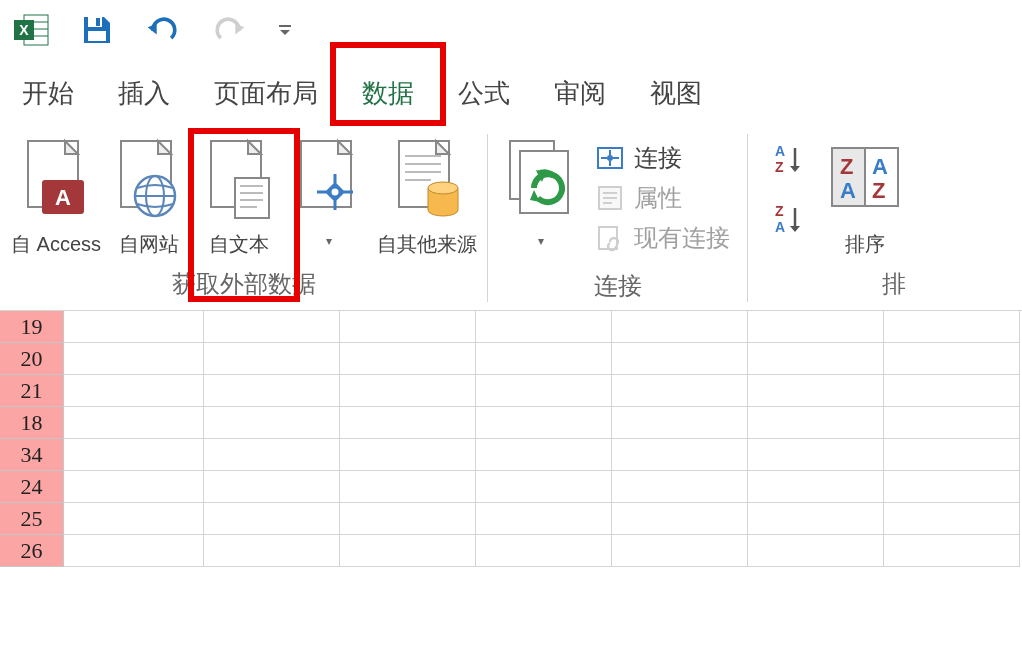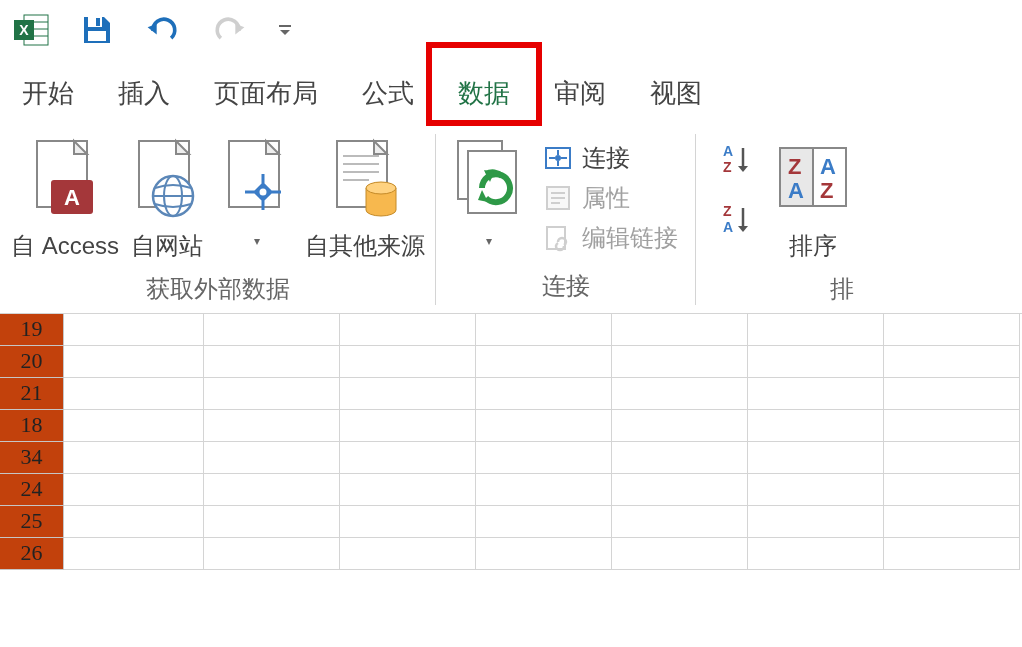--- a/index.html
+++ b/index.html
@@ -20,34 +20,34 @@
     .hl-text { top: -6px; left: -6px; width: 112px; height: 174px; }
 
     .ribbon { display: flex; border-bottom: 1px solid #d4d4d4; background: #fff; }
     .ribbon-group { display: flex; flex-direction: column; align-items: center; padding: 8px 8px 4px; position: relative; }
     .ribbon-group:not(:last-child)::after { content: ""; position: absolute; right: 0; top: 8px; bottom: 8px; width: 1px; background: #d4d4d4; }
     .group-row { display: flex; }
     .group-label { font-size: 24px; color: #666; padding: 8px 0 4px; }
 
     .large-btn { display: flex; flex-direction: column; align-items: center; justify-content: flex-start; padding: 4px 3px; cursor: pointer; gap: 12px; min-width: 90px; }
     .large-btn .icon-wrap { width: 78px; height: 82px; display: flex; align-items: center; justify-content: center; }
-    .large-btn .label { font-size: 24px; color: #444; text-align: left; line-height: 1.2; white-space: nowrap; }
+    .large-btn .label { font-size: 20px; color: #444; text-align: left; line-height: 1.2; white-space: nowrap; }
     .dropdown-caret { font-size: 12px; color: #666; margin-top: 2px; }
 
     .mid-col { display: flex; flex-direction: column; gap: 8px; padding: 8px 10px; }
     .mid-item { display: flex; align-items: center; gap: 10px; font-size: 24px; color: #444; cursor: pointer; }
     .mid-item.disabled { color: #a0a0a0; cursor: default; }
     .mid-icon { width: 28px; height: 28px; display: flex; align-items: center; justify-content: center; }
 
     .sort-col { display: flex; flex-direction: column; gap: 24px; padding: 8px 14px; align-items: center; }
     .sort-small { width: 36px; height: 36px; cursor: pointer; }
     
     .sheet { background: #fff; }
     .sheet-row { display: flex; height: 32px; }
-    .row-header { width: 64px; border-right: 1px solid #c6c6c6; border-bottom: 1px solid #c6c6c6; background: #c2410c; display: flex; align-items: center; justify-content: center; font-family: "SimSun", serif; font-size: 22px; color: #222; }
+    .row-header { width: 64px; border-right: 1px solid #c6c6c6; border-bottom: 1px solid #c6c6c6; background: #fca5a5; display: flex; align-items: center; justify-content: center; font-family: "SimSun", serif; font-size: 22px; color: #222; }
     .cell { border-right: 1px solid #d4d4d4; border-bottom: 1px solid #d4d4d4; background: #fff; }
   </style>
 </head>
 <body>
 
 <div class="title-bar">
   <div class="excel-icon-wrap">
     <svg viewBox="0 0 38 38">
       <rect x="12" y="4" width="24" height="30" fill="#fff" stroke="#217346" stroke-width="1"></rect>
       <line x1="12" y1="11" x2="36" y2="11" stroke="#217346" stroke-width="1"></line>
@@ -88,27 +88,27 @@
 <div class="tab-strip">
   <div class="tab">
       <span>开始</span>
     </div>
   <div class="tab">
       <span>插入</span>
     </div>
   <div class="tab">
       <span>页面布局</span>
     </div>
-  <div class="tab">
-      <span>公式</span>
-    </div>
   <div class="tab active">
     <span>数据</span>
     <div class="highlight-box hl-data"></div>
   </div>
+  <div class="tab">
+      <span>公式</span>
+    </div>
   <div class="tab">
       <span>审阅</span>
     </div>
   <div class="tab">
       <span>视图</span>
     </div>
 </div>
 
 <div class="ribbon">
 
@@ -134,20 +134,35 @@
             <circle cx="42" cy="58" r="20" fill="#fff" stroke="#5b87b8" stroke-width="2.5"></circle>
             <ellipse cx="42" cy="58" rx="9" ry="20" fill="none" stroke="#5b87b8" stroke-width="2"></ellipse>
             <line x1="22" y1="58" x2="62" y2="58" stroke="#5b87b8" stroke-width="2"></line>
             <path d="M 24 50 q 18 -6 36 0" fill="none" stroke="#5b87b8" stroke-width="2"></path>
             <path d="M 24 66 q 18 6 36 0" fill="none" stroke="#5b87b8" stroke-width="2"></path>
           </svg>
         </div>
         <span class="label">自网站</span>
       </div>
 
+      <div class="large-btn" style="position:relative">
+        <div class="highlight-box hl-text"></div>
+        <div class="icon-wrap">
+          <svg width="72" height="82" viewBox="0 0 72 82">
+            <rect x="8" y="3" width="50" height="66" fill="#fff" stroke="#888" stroke-width="2"></rect>
+            <path d="M45 3 l13 13 h-13 z" fill="#eee" stroke="#888" stroke-width="2"></path>
+            <rect x="32" y="40" width="34" height="40" fill="#fff" stroke="#888" stroke-width="2"></rect>
+            <line x1="37" y1="48" x2="60" y2="48" stroke="#bbb" stroke-width="2"></line>
+            <line x1="37" y1="55" x2="60" y2="55" stroke="#bbb" stroke-width="2"></line>
+            <line x1="37" y1="62" x2="60" y2="62" stroke="#bbb" stroke-width="2"></line>
+            <line x1="37" y1="69" x2="54" y2="69" stroke="#bbb" stroke-width="2"></line>
+          </svg>
+        </div>
+        <span class="label">自文本</span>
+      </div>
 
       <div class="large-btn">
         <div class="icon-wrap">
           <svg width="72" height="82" viewBox="0 0 72 82">
             <rect x="8" y="3" width="50" height="66" fill="#fff" stroke="#888" stroke-width="2"></rect>
             <path d="M45 3 l13 13 h-13 z" fill="#eee" stroke="#888" stroke-width="2"></path>
             <path d="M 42 46 l 8 8 l -8 8 l -8 -8 z M 42 46 l 0 -10 M 42 62 l 0 10 M 34 54 l -10 0 M 50 54 l 10 0" fill="#3b7cc7" stroke="#3b7cc7" stroke-width="3"></path>
             <circle cx="42" cy="54" r="5" fill="#fff" stroke="#3b7cc7" stroke-width="3"></circle>
           </svg>
         </div>
@@ -216,21 +231,21 @@
           <span>属性</span>
         </div>
         <div class="mid-item disabled">
           <div class="mid-icon">
             <svg width="28" height="28" viewBox="0 0 28 28" opacity="0.4">
               <rect x="3" y="3" width="18" height="22" fill="#fff" stroke="#888" stroke-width="2"></rect>
               <path d="M 14 18 a 4 4 0 0 1 8 0 a 4 4 0 0 1 -2 3" fill="none" stroke="#888" stroke-width="2.5"></path>
               <path d="M 20 22 a 4 4 0 0 1 -8 0 a 4 4 0 0 1 2 -3" fill="none" stroke="#888" stroke-width="2.5"></path>
             </svg>
           </div>
-          <span>编辑链接</span>
+          <span>现有连接</span>
         </div>
       </div>
     </div>
     <div class="group-label">连接</div>
   </div>
 
   <div class="ribbon-group">
     <div class="group-row">
       <div class="sort-col">
         <div class="sort-small">

